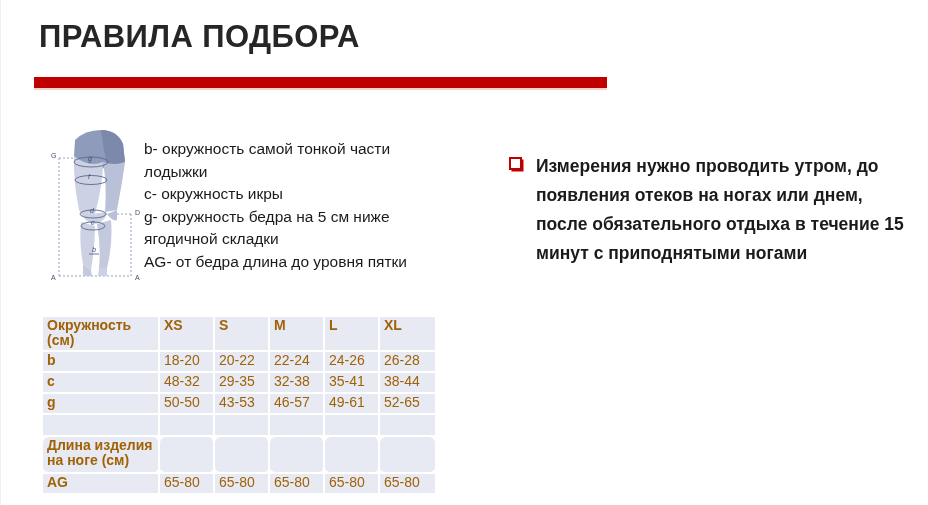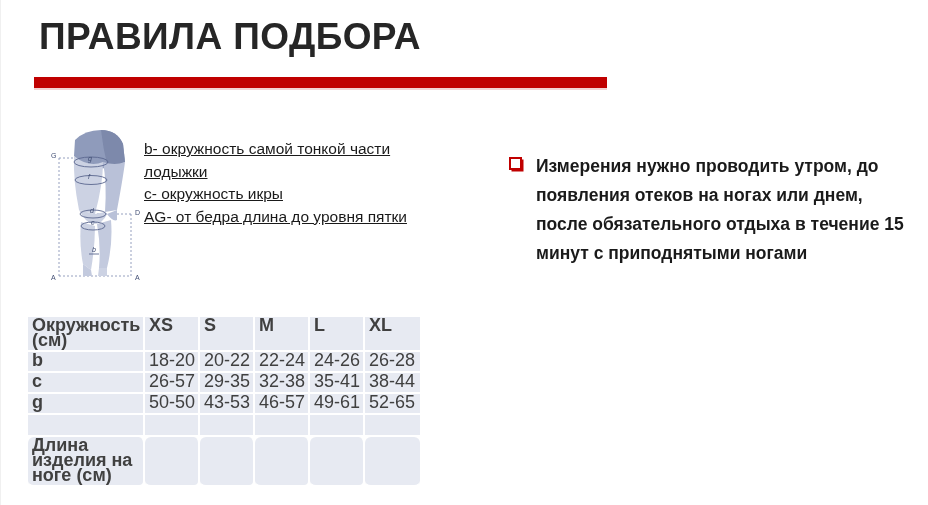--- a/index.html
+++ b/index.html
@@ -15,21 +15,21 @@
     overflow: hidden;
     border-left: 1px solid #f0f0f0;
     box-sizing: border-box;
   }
 
   
   .slide-title {
     position: absolute;
     left: 38px;
     top: 18px;
-    font-size: 37px;
+    font-size: 31px;
     font-weight: bold;
     color: #262626;
     letter-spacing: 0.4px;
     line-height: 38px;
     white-space: nowrap;
   }
 
   
   .red-bar {
     position: absolute;
@@ -65,21 +65,20 @@
     position: absolute;
     left: 143px;
     top: 138px;
     width: 300px;
     font-size: 15.5px;
     line-height: 22.6px;
     color: #1a1a1a;
   }
   .legend-block p {
     margin: 0;
-    text-decoration: underline;
   }
 
   
   .note-block {
     position: absolute;
     left: 508px;
     top: 152px;
     width: 400px;
     font-size: 17.5px;
     line-height: 29px;
@@ -98,27 +97,27 @@
   }
   .note-text {
     display: block;
     padding-left: 27px;
     font-weight: bold;
   }
 
   
   .size-table {
     position: absolute;
-    left: 27px;
+    left: 42px;
     top: 317px;
     width: 384px;
     border-collapse: separate;
     border-spacing: 0;
-    font-size: 18px;
-    color: #404040;
+    font-size: 14px;
+    color: #a16207;
     table-layout: fixed;
   }
   .size-table td, .size-table th {
     background: #e7eaf2;
     border-right: 2px solid #ffffff;
     border-bottom: 2px solid #ffffff;
     padding: 1px 0 2px 4px;
     text-align: left;
     font-weight: normal;
     height: 16px;
@@ -199,20 +198,21 @@
       <text x="47" y="134" font-style="italic">b</text>
       <text x="6" y="162">A</text>
       <text x="90" y="162">A</text>
     </g>
   </svg>
 </div>
 
 <div class="legend-block">
   <p>b- окружность самой тонкой части лодыжки</p>
   <p>c- окружность икры</p>
+  <p>g- окружность бедра на 5 см ниже ягодичной складки</p>
   <p>AG- от бедра длина до уровня пятки</p>
 </div>
 
 <div class="note-block">
   <span class="note-bullet"></span>
   <span class="note-text"> Измерения нужно проводить утром, до появления отеков на ногах или днем, после обязательного отдыха в течение 15 минут с приподнятыми ногами</span>
 </div>
 
 <table class="size-table">
   <colgroup>
@@ -237,21 +237,21 @@
     <tr>
       <td class="rowlabel">b</td>
       <td>18-20</td>
       <td>20-22</td>
       <td>22-24</td>
       <td>24-26</td>
       <td>26-28</td>
     </tr>
     <tr>
       <td class="rowlabel">c</td>
-      <td>26-57</td>
+      <td>48-32</td>
       <td>29-35</td>
       <td>32-38</td>
       <td>35-41</td>
       <td>38-44</td>
     </tr>
     <tr>
       <td class="rowlabel">g</td>
       <td>50-50</td>
       <td>43-53</td>
       <td>46-57</td>
@@ -267,14 +267,22 @@
       <td></td>
     </tr>
     <tr class="section">
       <td class="rowlabel wrap">Длина изделия на ноге (см)</td>
       <td></td>
       <td></td>
       <td></td>
       <td></td>
       <td></td>
     </tr>
+    <tr>
+      <td class="rowlabel">AG</td>
+      <td>65-80</td>
+      <td>65-80</td>
+      <td>65-80</td>
+      <td>65-80</td>
+      <td>65-80</td>
+    </tr>
   </tbody>
 </table>
 
 </body></html>

